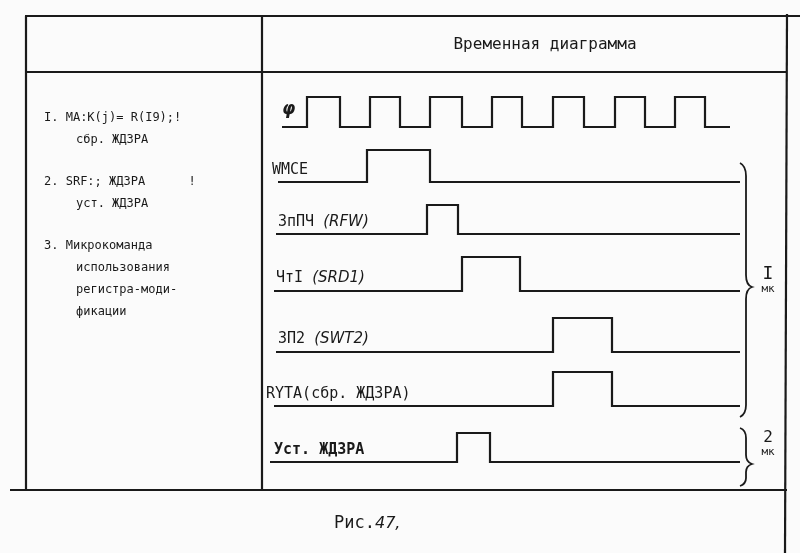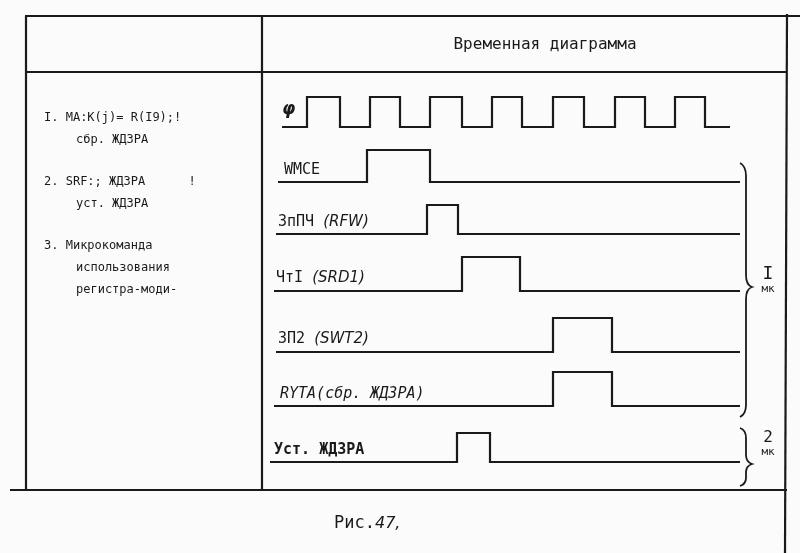--- a/index.html
+++ b/index.html
@@ -57,37 +57,38 @@
 <div class="t seq" style="left:44px; top:170px;">
   <span>2.</span>
   <span style="white-space:pre">SRF:; ЖДЗРА      !</span><br>
   <span style="padding-left:32px">уст. ЖДЗРА</span>
 </div>
 <div class="t seq" style="left:44px; top:234px;">
   <span>3.</span>
   <span>Микрокоманда</span><br>
   <span style="padding-left:32px">использования</span><br>
   <span style="padding-left:32px">регистра-моди-</span><br>
+  <span style="padding-left:32px">фикации</span>
 </div>
 
 <div class="t lbl it" style="left:282px; top:98px; font-size:17px; font-weight:bold;">φ</div>
-<div class="t lbl" style="left:272px; top:160px;margin-left:12px;">WMCE</div>
+<div class="t lbl" style="left:272px; top:160px;">WMCE</div>
 <div class="t lbl" style="left:278px; top:212px;">
   <span>ЗпПЧ</span>
   <span class="it">(RFW)</span>
 </div>
 <div class="t lbl" style="left:276px; top:268px;">
   <span>ЧтI</span>
   <span class="it">(SRD1)</span>
 </div>
 <div class="t lbl" style="left:278px; top:329px;">
   <span>ЗП2</span>
   <span class="it">(SWT2)</span>
 </div>
-<div class="t lbl" style="left:280px; top:384px;font-style:italic;">RYTA(сбр. ЖДЗРА)</div>
+<div class="t lbl" style="left:266px; top:384px;">RYTA(сбр. ЖДЗРА)</div>
 <div class="t lbl" style="left:274px; top:440px; font-weight:bold;">Уст. ЖДЗРА</div>
 
 <div class="t" style="left:757px; top:264px; text-align:center; width:22px;">
   <div style="font-size:18px; line-height:18px;">I</div>
   <div style="font-size:11px;">мк</div>
 </div>
 <div class="t" style="left:757px; top:428px; text-align:center; width:22px;">
   <div style="font-size:16px; line-height:17px;">2</div>
   <div style="font-size:11px;">мк</div>
 </div>

